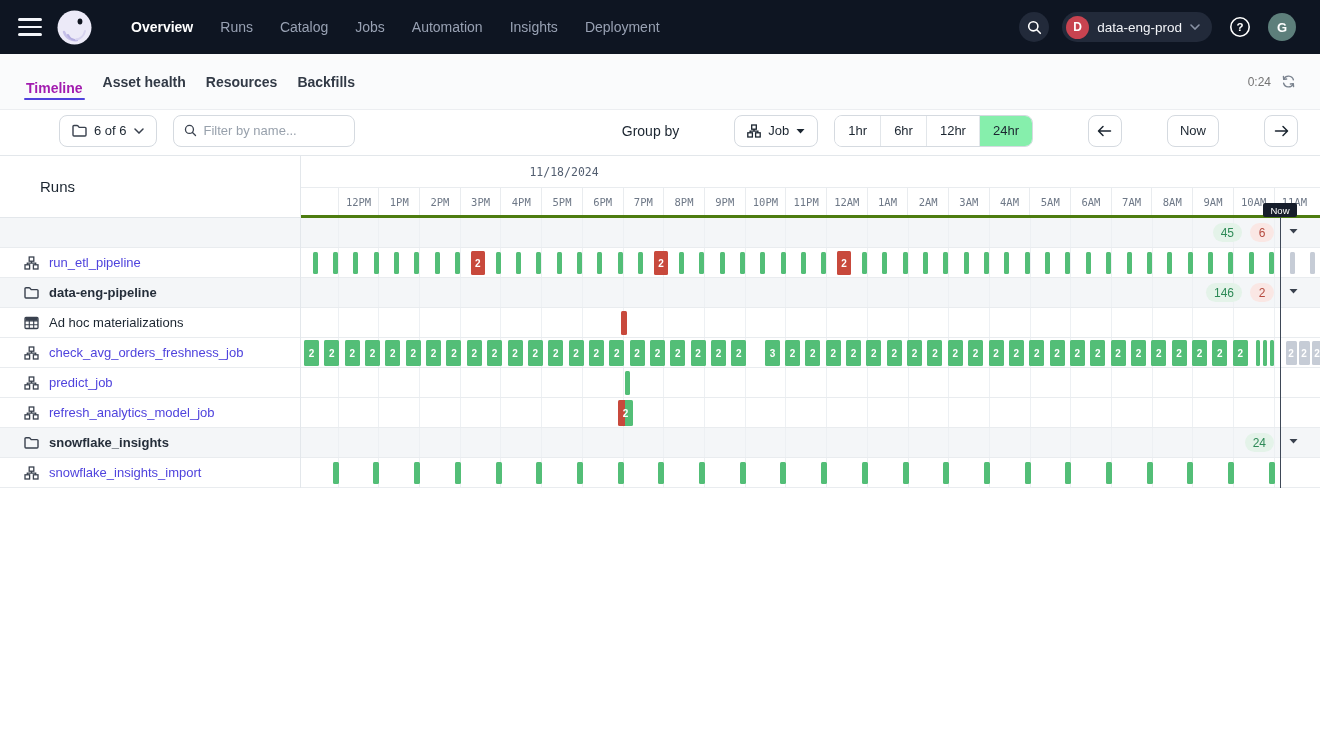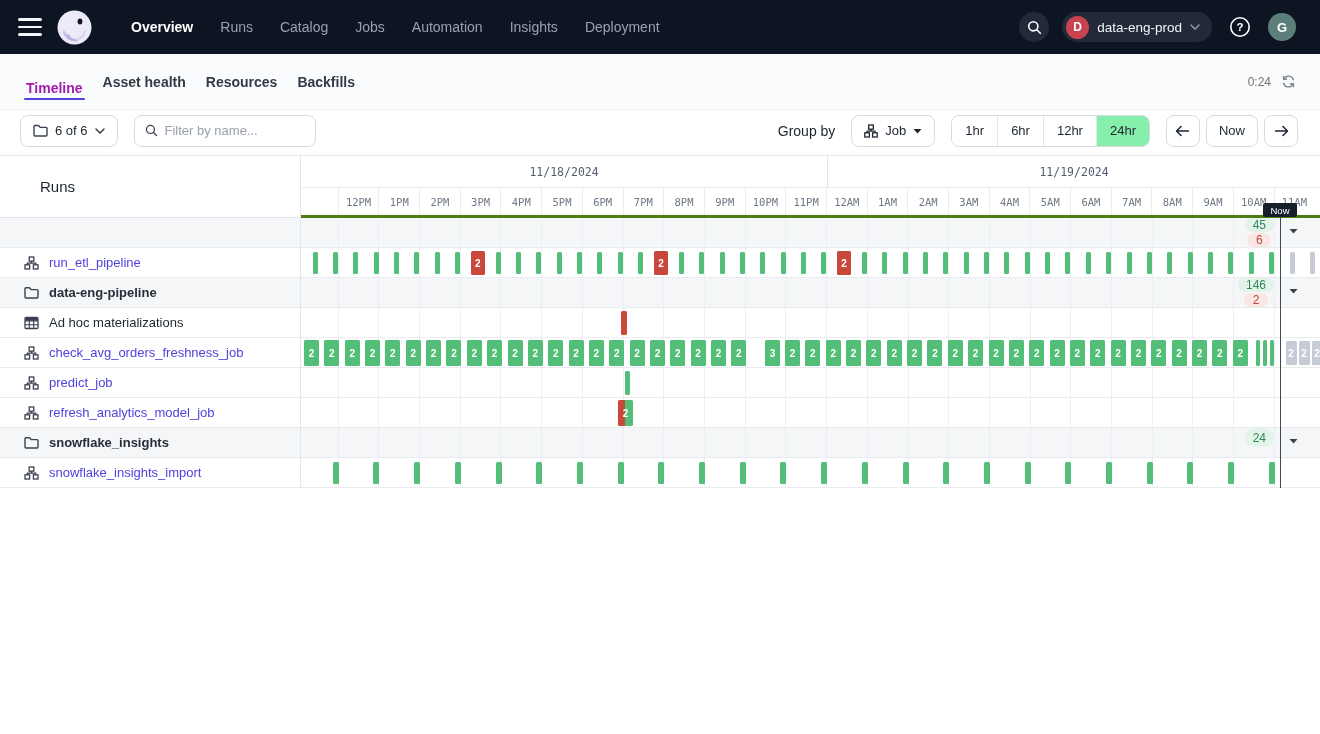--- a/index.html
+++ b/index.html
@@ -24,21 +24,21 @@
   .tabsbar { position:absolute; top:54px; left:0; width:1320px; height:56px; background:#FAFBFC; border-bottom:1px solid #ECEEF1; display:flex; align-items:center; padding:0 24px; }
   .tabs { display:flex; gap:16px; height:100%; }
   .tab { font-size:14px; font-weight:600; color:#323A46; display:flex; align-items:center; padding:0 2px; position:relative; cursor:pointer; text-decoration:none; }
   .tab.active { color:#a21caf;margin-top:13px; }
   .tab.active::after { content:""; position:absolute; left:0; right:0; bottom:9px; height:2px; background:#4F43DD; border-radius:1px; }
   .tabs-right { margin-left:auto; display:flex; align-items:center; gap:10px; }
   .timer { font-size:12px; color:#737373; }
 
   
   .toolbar { position:absolute; top:110px; left:0; width:1320px; height:46px; background:#fff; border-bottom:1px solid #E3E7EB; display:flex; align-items:center; padding:0 22px 4px 20px; }
-  .btn { height:32px; border:1px solid #D5DAE0; border-radius:8px; background:#fff; display:flex; align-items:center; gap:7px; padding:0 12px; font-size:13px; color:#1B2530; font-weight:500; cursor:pointer; }
+  .btn { height:32px; border:1px solid #D5DAE0; border-radius:8px; background:#fff; display:flex; align-items:center; gap:7px; padding:0 12px; font-size:13px; color:#1B2530; font-weight:500; cursor:pointer;margin-left:39px; }
   .filter-input { height:32px; width:182px; border:1px solid #D5DAE0; border-radius:8px; margin-left:16px; display:flex; align-items:center; gap:7px; padding:0 10px; }
   .filter-input input { border:none; outline:none; font-size:13px; color:#1B2530; width:140px; font-family:"Liberation Sans",sans-serif; }
   .filter-input input::placeholder { color:#98A1AC; }
   .toolbar-right { margin-left:auto; display:flex; align-items:center; gap:16px; }
   .groupby-label { font-size:14px; color:#1B2530; }
   .seg-group { display:flex; border:1px solid #D5DAE0; border-radius:8px; overflow:hidden; height:32px; }
   .seg { padding:0 13px; font-size:13px; color:#1B2530; display:flex; align-items:center; border-left:1px solid #E2E6EA; cursor:pointer; background:#fff; }
   .seg:first-child { border-left:none; }
   .seg.selected { background:#86efac; font-weight:500; }
   .nav-cluster { display:flex; gap:6px; }
@@ -66,21 +66,21 @@
   .row-label { position:absolute; left:24px; top:0; height:100%; display:flex; align-items:center; gap:10px; z-index:2; }
   .row-label .txt { font-size:13px; color:#1B2530; }
   .tl-row.group .txt { font-weight:700; color:#252E3A; }
   .row-label .txt.link { color:#4F43DD; cursor:pointer; }
   .marks { position:absolute; left:300px; top:0; right:0; bottom:0; overflow:hidden; z-index:3; }
   .mark { position:absolute; border-radius:1.5px; display:flex; align-items:center; justify-content:center; font-size:10px; font-weight:700; color:#fff; cursor:pointer; }
   .mark.green { background:#53BE77; }
   .mark.red { background:#C8493C; }
   .mark.gray { background:#C6CCD6; }
   .mark.mix { background:linear-gradient(90deg,#C8493C 0 50%,#53BE77 50% 100%); }
-  .row-badges { position:absolute; right:46px; top:0; height:100%; display:flex; align-items:center; gap:1px; z-index:4;flex-direction:column; }
+  .row-badges { position:absolute; right:46px; top:0; height:100%; display:flex; align-items:center; gap:8px; z-index:4; }
   .badge { min-width:24px; height:19px; padding:0 8px; border-radius:10px; font-size:12px; display:flex; align-items:center; justify-content:center; }
   .badge.success { background:#E4F3E9; color:#2E8A57; }
   .badge.failure { background:#FAE7E4; color:#B54A3F; }
   .row-caret { position:absolute; right:22px; top:10px; z-index:4; cursor:pointer; }
 
   .now-line { position:absolute; left:1279.5px; top:48px; width:1.5px; height:284px; background:#3E4857; z-index:6; pointer-events:none; }
   .now-badge { position:absolute; left:1263px; top:47px; width:34px; height:14px; background:#161D2B; border-radius:2px; color:#fff; font-size:9.5px; display:flex; align-items:center; justify-content:center; z-index:7; }
 
   svg { display:block; }
 </style>
@@ -206,21 +206,20 @@
   </div>
 </div>
 
 <div class="timeline">
   <div class="panel-header">
     <span class="panel-title">Runs</span>
   </div>
   <div class="chart-header">
     <div class="date-row">
         <div class="date-cell" style="width: 526.1px;">11/18/2024</div>
-        <div class="date-cell" style="flex: 1 1 0%;">11/19/2024</div>
       </div>
     <div class="hours-row">
         <div class="hour-spacer"></div>
         <div class="hour-cell">12PM</div>
         <div class="hour-cell">1PM</div>
         <div class="hour-cell">2PM</div>
         <div class="hour-cell">3PM</div>
         <div class="hour-cell">4PM</div>
         <div class="hour-cell">5PM</div>
         <div class="hour-cell">6PM</div>

